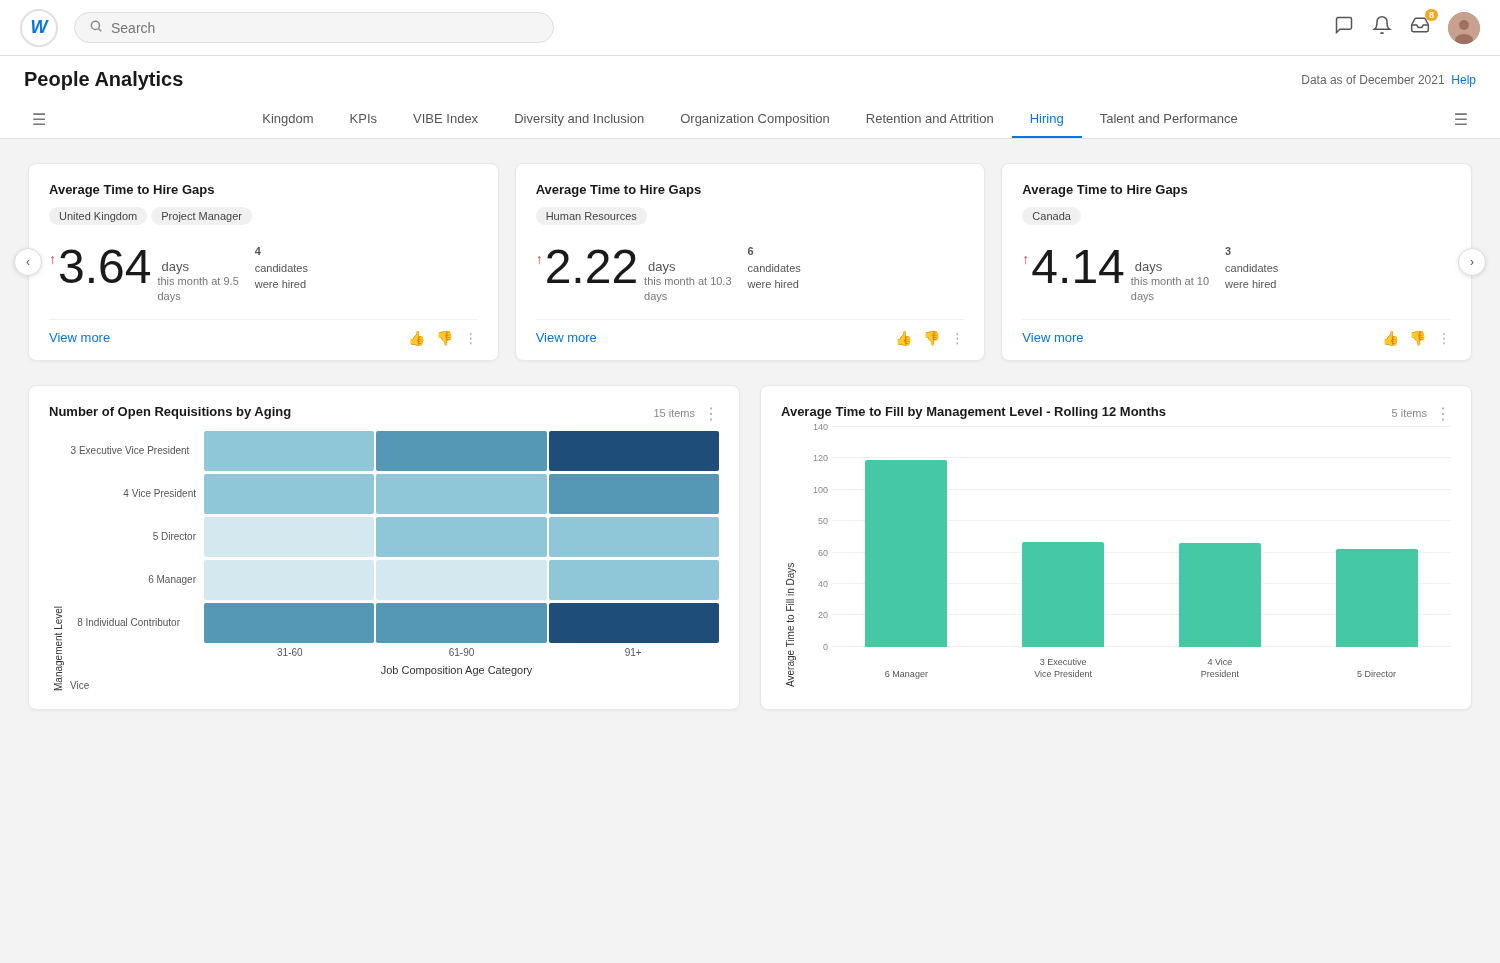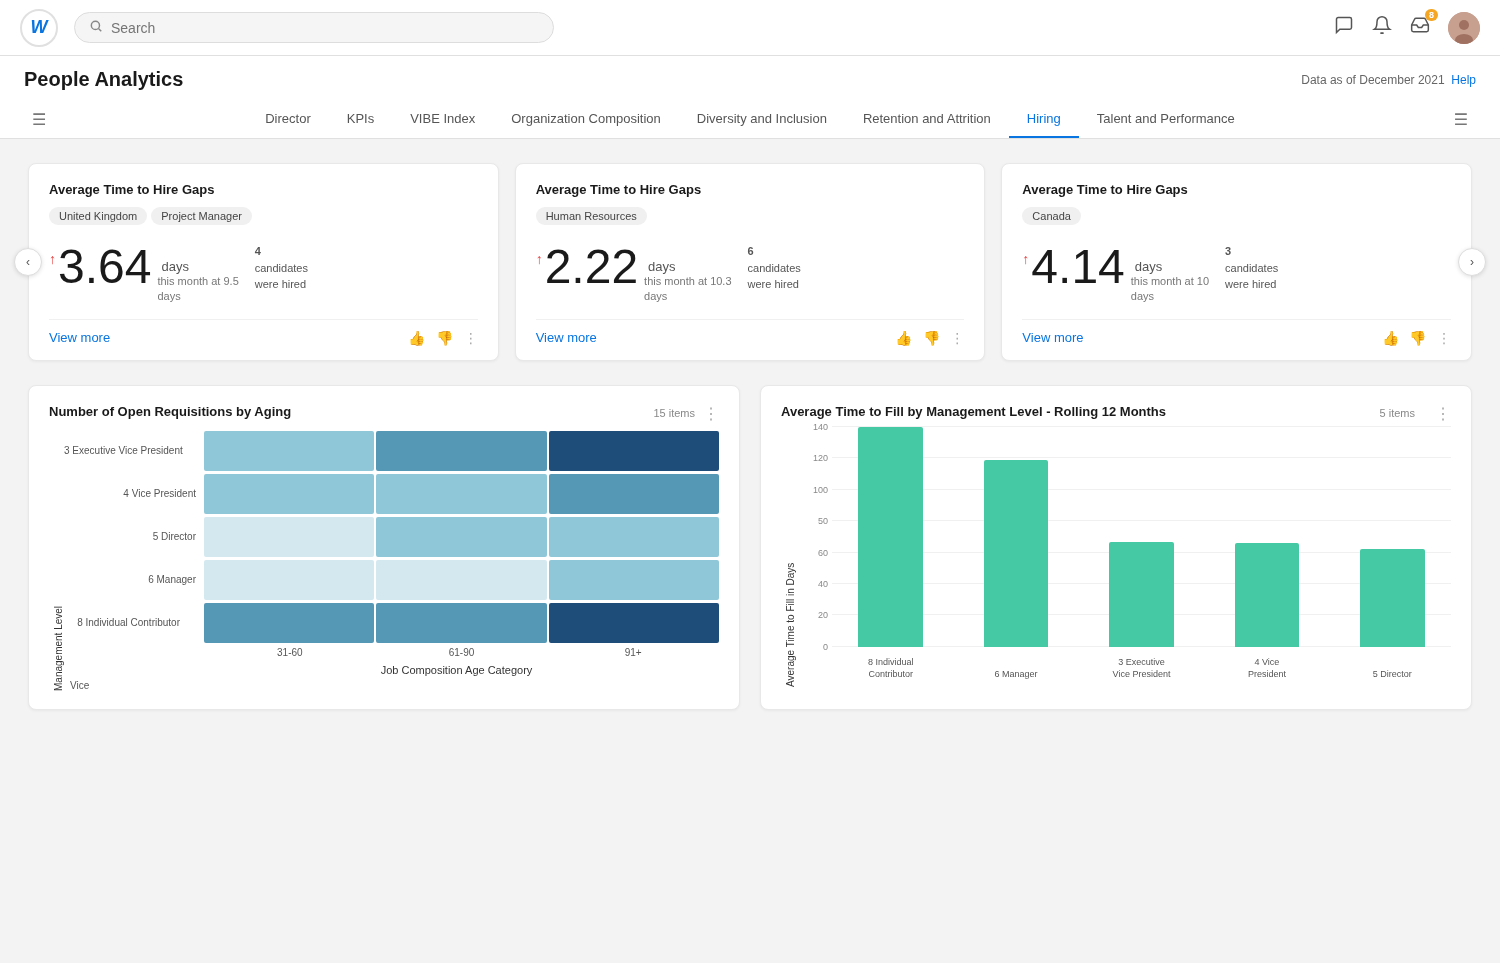--- a/index.html
+++ b/index.html
@@ -329,25 +329,25 @@
   <div class="page-title-row">
     <div class="page-title">People Analytics</div>
     <div class="data-as-of">
       <span>Data as of December 2021</span>
       &nbsp;<a href="#">Help</a>
     </div>
   </div>
   <div class="tabs-wrapper">
     <span class="hamburger-left">☰</span>
     <div class="tabs" id="tabs-container">
-        <div class="tab-item">Director</div>
+        <div class="tab-item">Kingdom</div>
         <div class="tab-item">KPIs</div>
         <div class="tab-item">VIBE Index</div>
+        <div class="tab-item">Diversity and Inclusion</div>
         <div class="tab-item">Organization Composition</div>
-        <div class="tab-item">Diversity and Inclusion</div>
         <div class="tab-item">Retention and Attrition</div>
         <div class="tab-item active">Hiring</div>
         <div class="tab-item">Talent and Performance</div>
       </div>
     <span class="hamburger-right">☰</span>
   </div>
 </div>
 
 <div class="main-content">
 
@@ -442,21 +442,21 @@
         <div style="display:flex; align-items:center; gap:8px;">
           <div class="chart-count">15 items</div>
           <span class="chart-menu">⋮</span>
         </div>
       </div>
       <div class="chart-wrapper" style="margin-top:8px;">
         <div class="chart-y-title-outer">Management Level</div>
         <div style="flex:1;">
           <div class="heatmap-grid" id="heatmap-grid" style="display: flex; flex-direction: column; gap: 3px;">
               <div class="heatmap-row" style="display: flex; align-items: center; height: 44px;">
-                <div class="heatmap-row-label" style="width: 140px; text-align: left; padding-right: 8px; font-size: 10px; color: rgb(85, 85, 85); flex-shrink: 0;">3 Executive Vice President</div>
+                <div class="heatmap-row-label" style="width: 140px; text-align: center; padding-right: 8px; font-size: 10px; color: rgb(85, 85, 85); flex-shrink: 0;">3 Executive Vice President</div>
                 <div style="display: flex; flex: 1 1 0%; gap: 2px; height: 40px;">
                   <div class="heatmap-cell" style="flex: 1 1 0%; background: rgb(143, 199, 216); border-radius: 2px;"></div>
                   <div class="heatmap-cell" style="flex: 1 1 0%; background: rgb(85, 152, 181); border-radius: 2px;"></div>
                   <div class="heatmap-cell" style="flex: 1 1 0%; background: rgb(30, 77, 122); border-radius: 2px;"></div>
                 </div>
               </div>
               <div class="heatmap-row" style="display: flex; align-items: center; height: 44px;">
                 <div class="heatmap-row-label" style="width: 140px; text-align: right; padding-right: 8px; font-size: 10px; color: rgb(85, 85, 85); flex-shrink: 0;">4 Vice President</div>
                 <div style="display: flex; flex: 1 1 0%; gap: 2px; height: 40px;">
                   <div class="heatmap-cell" style="flex: 1 1 0%; background: rgb(143, 199, 216); border-radius: 2px;"></div>
@@ -496,21 +496,21 @@
             </div>
           <div class="heatmap-x-title">Job Composition Age Category</div>
           <div class="count-label">Vice</div>
         </div>
       </div>
     </div>
 
     <div class="chart-card">
       <div class="chart-header">
         <div class="chart-title">Average Time to Fill by Management Level - Rolling 12 Months</div>
-        <div style="display:flex; align-items:center; gap:20px;">
+        <div style="display:flex; align-items:center; gap:8px;">
           <div class="chart-count">5 items</div>
           <span class="chart-menu">⋮</span>
         </div>
       </div>
       <div class="chart-wrapper" style="margin-top:4px;">
         <div class="chart-y-title-outer">Average Time to Fill in Days</div>
         <div style="flex:1; position:relative;">
           <div id="bar-chart-container" style="height:260px; position:relative; display:flex; align-items:flex-end; padding-left:36px; padding-bottom:40px;">
             <div id="bar-chart-gridlines" style="position:absolute; left:36px; right:0; top:0; bottom:40px;">
                 <div style="border-top: 1px solid rgb(240, 240, 240); width: 100%; position: absolute; bottom: 100%;"></div>
@@ -527,24 +527,20 @@
                 <div style="font-size: 9px; color: rgb(136, 136, 136); position: absolute; right: 4px; transform: translateY(50%); bottom: 85.7143%;">120</div>
                 <div style="font-size: 9px; color: rgb(136, 136, 136); position: absolute; right: 4px; transform: translateY(50%); bottom: 71.4286%;">100</div>
                 <div style="font-size: 9px; color: rgb(136, 136, 136); position: absolute; right: 4px; transform: translateY(50%); bottom: 57.1429%;">50</div>
                 <div style="font-size: 9px; color: rgb(136, 136, 136); position: absolute; right: 4px; transform: translateY(50%); bottom: 42.8571%;">60</div>
                 <div style="font-size: 9px; color: rgb(136, 136, 136); position: absolute; right: 4px; transform: translateY(50%); bottom: 28.5714%;">40</div>
                 <div style="font-size: 9px; color: rgb(136, 136, 136); position: absolute; right: 4px; transform: translateY(50%); bottom: 14.2857%;">20</div>
                 <div style="font-size: 9px; color: rgb(136, 136, 136); position: absolute; right: 4px; transform: translateY(50%); bottom: 0%;">0</div>
               </div>
             <div id="bar-chart-bars" style="display:flex; align-items:flex-end; flex:1; gap:8px; height:100%; position:relative; z-index:1;">
                 <div style="flex: 1 1 0%; display: flex; flex-direction: column; align-items: center; justify-content: flex-end; height: 100%; position: relative;">
-                  <div style="width: 55%; background: rgb(69, 201, 164); border-radius: 2px 2px 0px 0px; height: 100%;"></div>
-                  <div style="font-size: 9px; color: rgb(85, 85, 85); text-align: center; position: absolute; bottom: -34px; width: 100%; line-height: 1.3;">8 Individual<br>Contributor</div>
-                </div>
-                <div style="flex: 1 1 0%; display: flex; flex-direction: column; align-items: center; justify-content: flex-end; height: 100%; position: relative;">
                   <div style="width: 55%; background: rgb(69, 201, 164); border-radius: 2px 2px 0px 0px; height: 85%;"></div>
                   <div style="font-size: 9px; color: rgb(85, 85, 85); text-align: center; position: absolute; bottom: -34px; width: 100%; line-height: 1.3;">6 Manager</div>
                 </div>
                 <div style="flex: 1 1 0%; display: flex; flex-direction: column; align-items: center; justify-content: flex-end; height: 100%; position: relative;">
                   <div style="width: 55%; background: rgb(69, 201, 164); border-radius: 2px 2px 0px 0px; height: 47.8571%;"></div>
                   <div style="font-size: 9px; color: rgb(85, 85, 85); text-align: center; position: absolute; bottom: -34px; width: 100%; line-height: 1.3;">3 Executive<br>Vice President</div>
                 </div>
                 <div style="flex: 1 1 0%; display: flex; flex-direction: column; align-items: center; justify-content: flex-end; height: 100%; position: relative;">
                   <div style="width: 55%; background: rgb(69, 201, 164); border-radius: 2px 2px 0px 0px; height: 47.1429%;"></div>
                   <div style="font-size: 9px; color: rgb(85, 85, 85); text-align: center; position: absolute; bottom: -34px; width: 100%; line-height: 1.3;">4 Vice<br>President</div>

